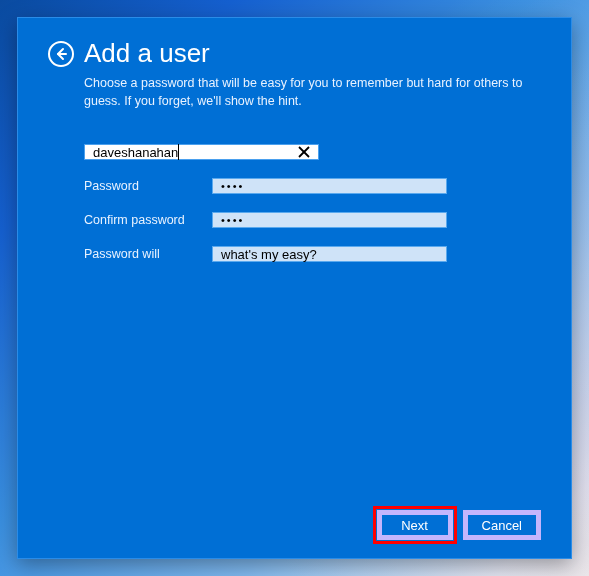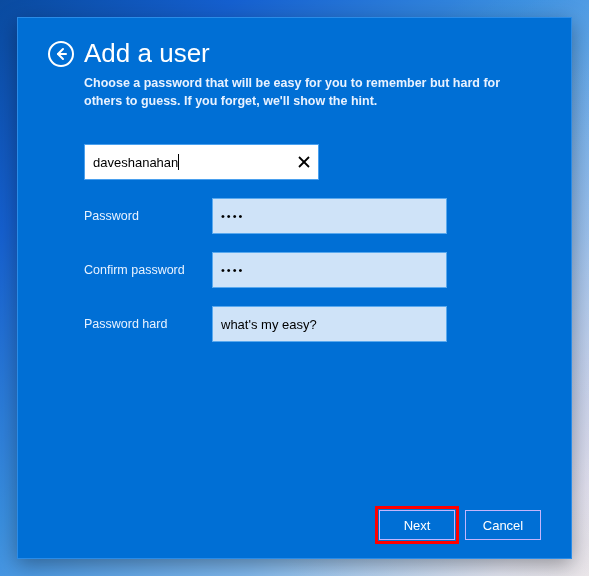--- a/index.html
+++ b/index.html
@@ -51,39 +51,38 @@
     font-size: 26px;
     font-weight: 400;
   }
   .subtext {
     font-size: 12.5px;
     line-height: 1.4;
     margin-left: 36px;
     margin-bottom: 34px;
     color: #e8f2ff;
     max-width: 440px;
-    font-weight: bold;
   }
   .form {
     margin-left: 36px;
   }
   .row {
     display: flex;
     align-items: center;
     margin-bottom: 18px;
   }
   .label {
     width: 128px;
     font-size: 12.5px;
     color: #e8f2ff;
     flex-shrink: 0;
   }
   .field {
     width: 235px;
-    height: 36px;
+    height: 16px;
     border: 1px solid #5aa9ee;
     background: #cfe3f8;
     color: #000;
     font-size: 13px;
     padding: 0 8px;
     display: flex;
     align-items: center;
     position: relative;
   }
   .field.focused {
@@ -109,21 +108,21 @@
   .dots { letter-spacing: 2px; font-size: 11px; }
   .footer {
     margin-top: auto;
     display: flex;
     justify-content: flex-end;
     gap: 10px;
   }
   .btn {
     min-width: 76px;
     height: 30px;
-    border: 1px solid #c4b5fd;
+    border: 5px solid #c4b5fd;
     background: #006fd5;
     color: #fff;
     font-size: 13px;
     cursor: pointer;
     display: flex;
     align-items: center;
     justify-content: center;
     padding: 0 14px;
   }
   .btn.highlighted {
@@ -174,21 +173,21 @@
     </div>
 
     <div class="row">
       <div class="label">Confirm password</div>
       <div class="field">
         <span class="dots">••••</span>
       </div>
     </div>
 
     <div class="row">
-      <div class="label">Password hard</div>
+      <div class="label">Password will</div>
       <div class="field">
         <span>what's my easy?</span>
       </div>
     </div>
 
   </div>
 
   <div class="footer">
     <div class="btn highlighted">
       <span>Next</span>

